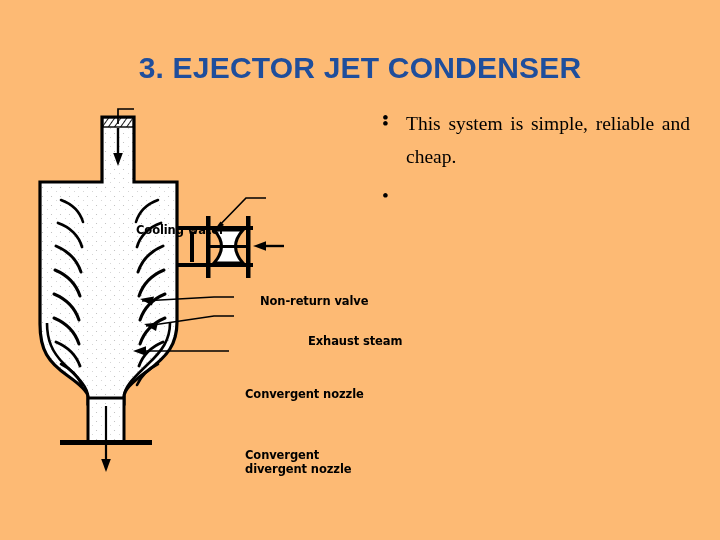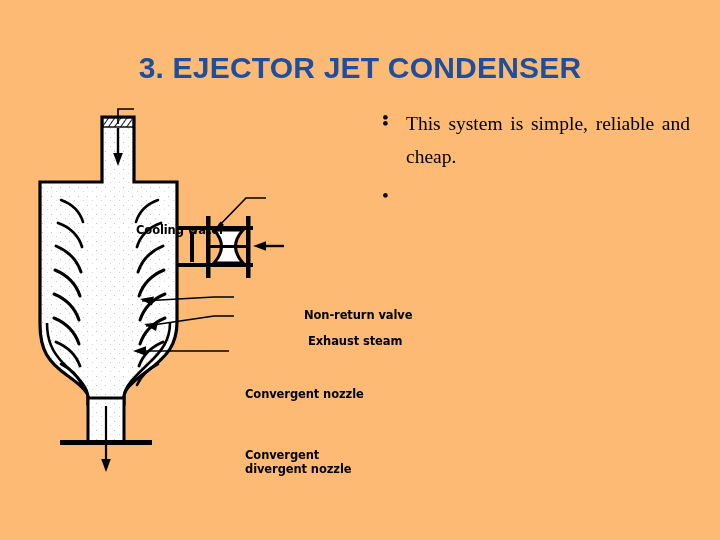--- a/index.html
+++ b/index.html
@@ -79,21 +79,21 @@
     position: absolute;
     font-family: "DejaVu Sans", "Liberation Sans", sans-serif;
     font-weight: bold;
     font-size: 11.5px;
     line-height: 14px;
     color: #000000;
     white-space: pre;
     letter-spacing: -0.1px;
   }
   #lbl-cooling-water   { left: 122px; top: 119px; }
-  #lbl-non-return      { left: 246px; top: 204px; margin-left: 44px; }
+  #lbl-non-return      { left: 246px; top: 190px; }
   #lbl-exhaust-steam   { left: 254px; top: 230px; margin-left: 40px; }
   #lbl-convergent      { left: 231px; top: 283px; }
   #lbl-conv-div        { left: 231px; top: 344px; }
 </style>
 </head>
 <body>
 
 <div id="slide">
 
   <div id="title">3. EJECTOR JET CONDENSER</div>

